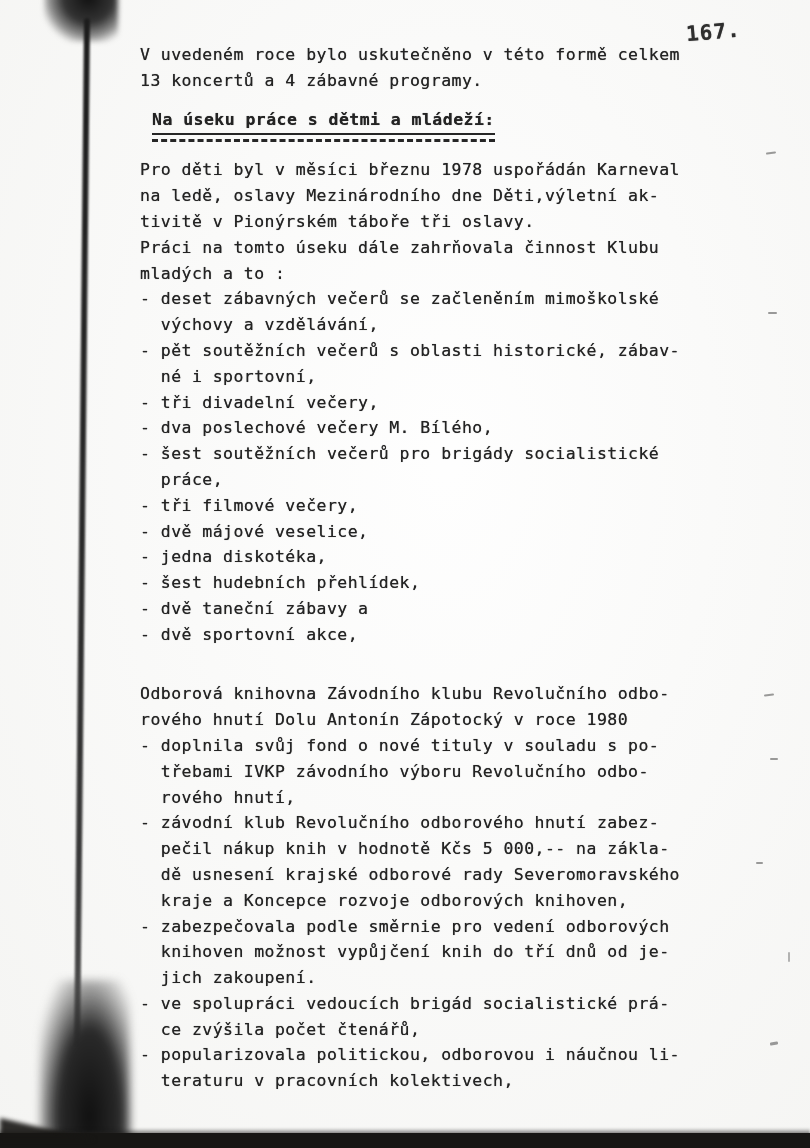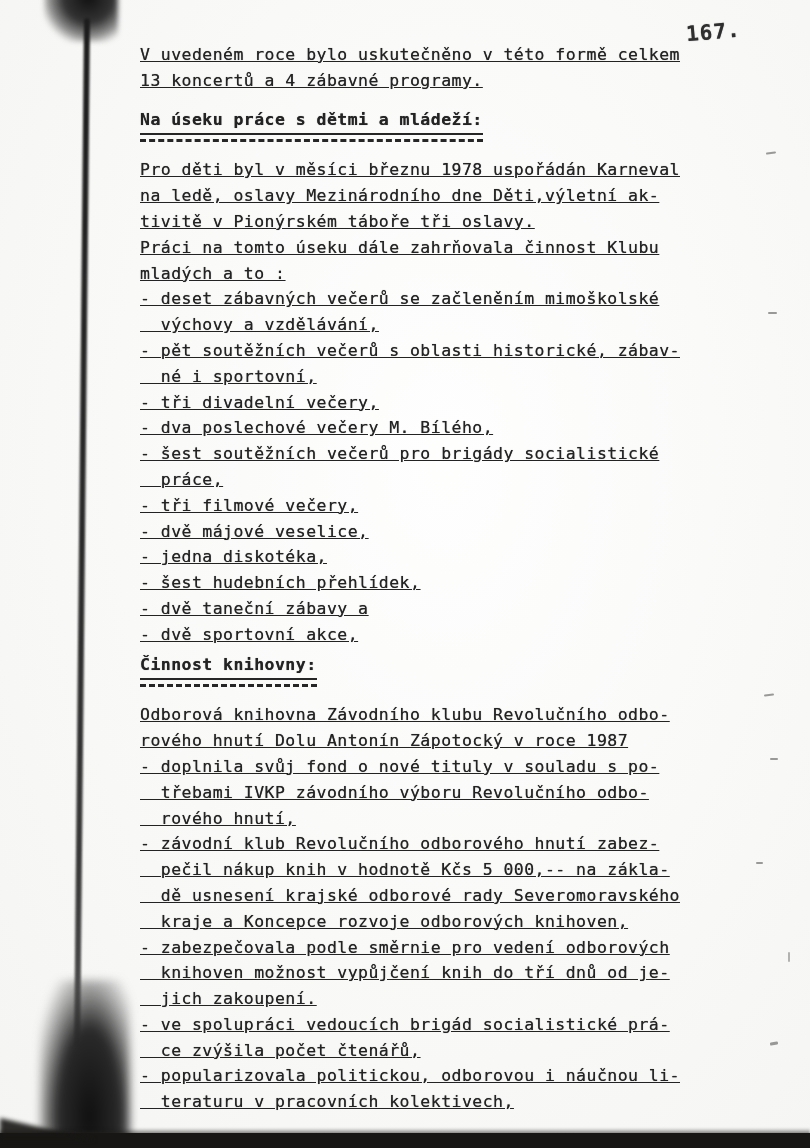--- a/index.html
+++ b/index.html
@@ -74,28 +74,27 @@
   }
 
   
   .text-block{
     position:absolute;left:140px;top:42px;
     width:586px;
     font-size:16.5px;
     line-height:25.8px;
     letter-spacing:0.45px;
     text-shadow:0 0 0.7px rgba(25,25,25,.75);
-    text-decoration:underline;
   }
   .lines{white-space:pre;}
   .block{margin:0 0 9px 0;}
   .block.tight{margin-bottom:0;}
   .heading-wrap{
     display:inline-block;
-    margin:4px 0 15px 0;
+    margin:4px 0 15px 12px;
     font-weight:bold;
   }
   .heading-text{
     display:inline-block;
     border-bottom:2px solid #262626;
     padding-bottom:1px;
   }
   .heading-dash{
     height:2px;margin-top:2px;
     border-bottom:3px dashed #262626;
@@ -149,26 +148,25 @@
   práce,
 - tři filmové večery,
 - dvě májové veselice,
 - jedna diskotéka,
 - šest hudebních přehlídek,
 - dvě taneční zábavy a
 - dvě sportovní akce,</div>
 
 
     <div class="heading-wrap">
-      <span class="heading-text">Činnost knihovny:</span>
       <div class="heading-dash"></div>
     </div>
 
     <div class="block tight lines">Odborová knihovna Závodního klubu Revolučního odbo-
-rového hnutí Dolu Antonín Zápotocký v roce 1987</div>
+rového hnutí Dolu Antonín Zápotocký v roce 1980</div>
 
     <div class="block tight lines">- doplnila svůj fond o nové tituly v souladu s po-
   třebami IVKP závodního výboru Revolučního odbo-
   rového hnutí,
 - závodní klub Revolučního odborového hnutí zabez-
   pečil nákup knih v hodnotě Kčs 5 000,-- na zákla-
   dě usnesení krajské odborové rady Severomoravského
   kraje a Koncepce rozvoje odborových knihoven,
 - zabezpečovala podle směrnie pro vedení odborových
   knihoven možnost vypůjčení knih do tří dnů od je-

